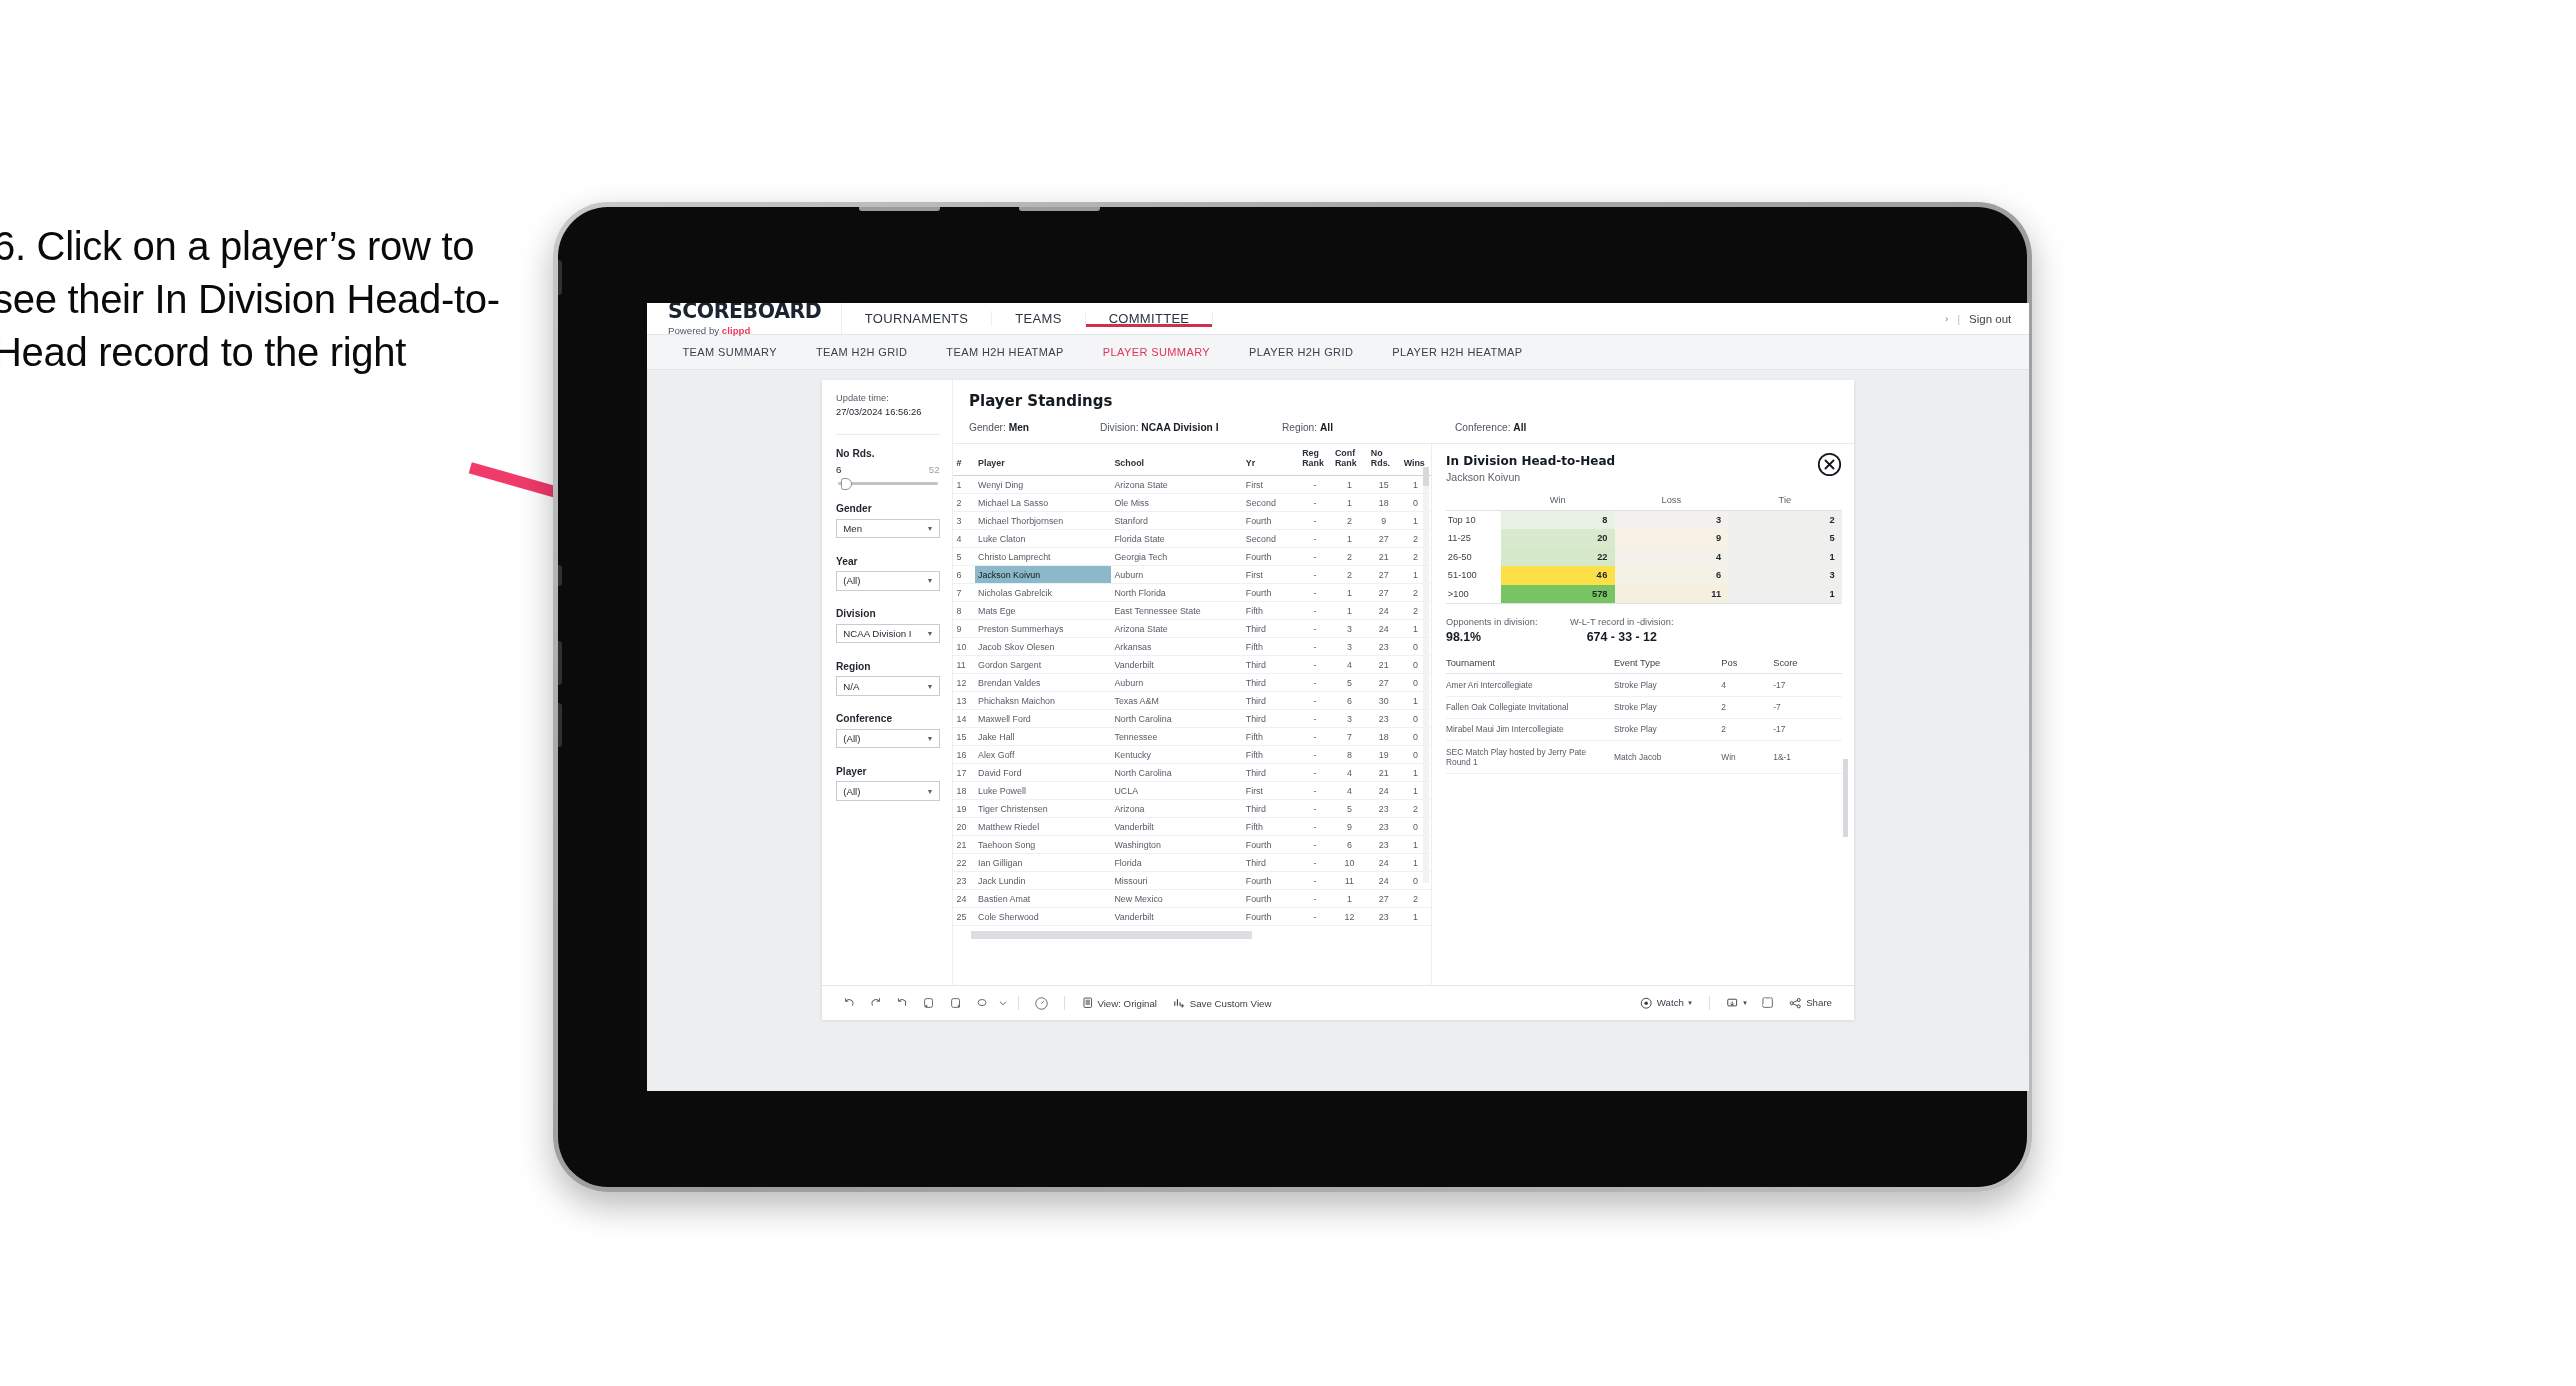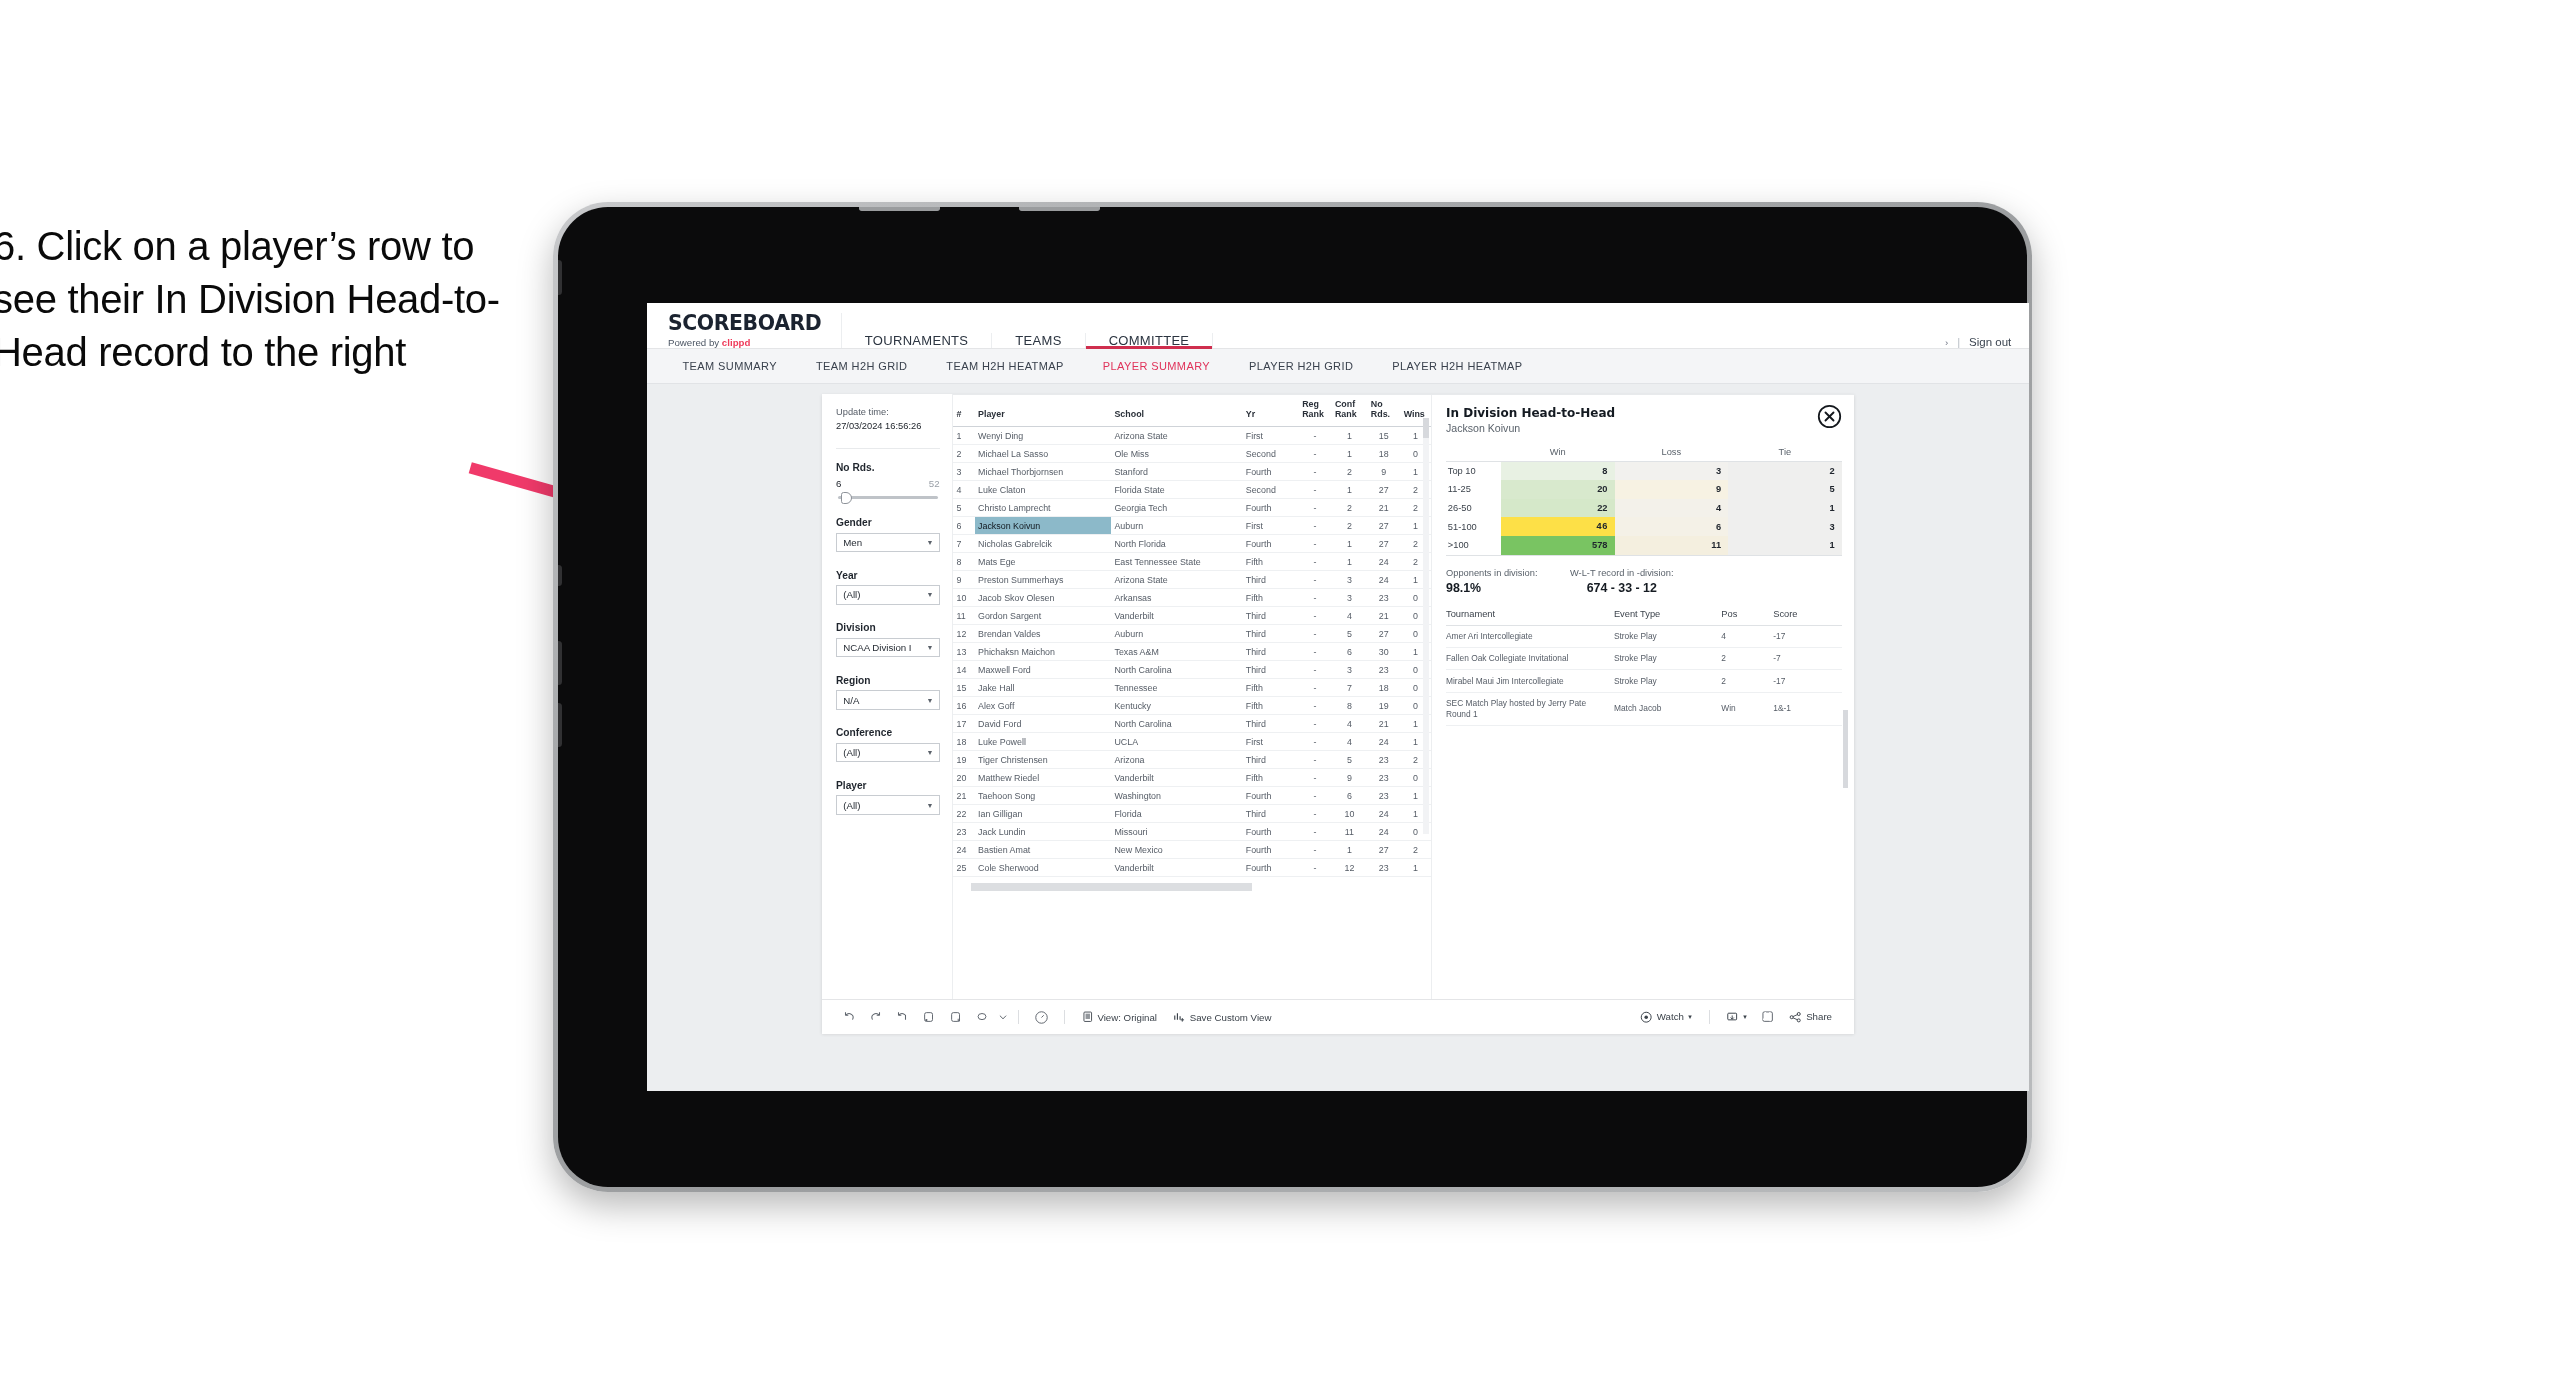--- a/index.html
+++ b/index.html
@@ -55,22 +55,22 @@
   #screen {
     position: absolute;
     left: 647px; top: 303px;
     width: 1382px; height: 788px;
     background: #eceef0;
     overflow: hidden;
   }
 
   
   #topnav {
-    height: 46px; background: #ffffff;
-    display: flex; align-items: flex-end;
+    height: 32px; background: #ffffff;
+    display: flex; align-items: center;
     border-bottom: 0.9px solid #e4e5e7;
     position: relative;
   }
   #brand {
     display:flex; flex-direction: column; justify-content:center;
     padding: 0 19.5px 0 21px; min-width: 168px;
     border-right: 0.9px solid #eceef0;
   }
   #brand-title {
     font-family: "DejaVu Sans", sans-serif;
@@ -344,20 +344,37 @@
             <div class="rail-block">
               <div class="rail-label-top">Player</div>
               <div class="rail-select">
                 <span>(All)</span>
                 <span class="car">▼</span>
               </div>
             </div>
           </div>
 
           <div id="center">
+            <div id="center-head">
+              <div id="ps-title">Player Standings</div>
+              <div id="ps-filters">
+                <div class="psf">
+                  <span>Gender: </span><b>Men</b>
+                </div>
+                <div class="psf">
+                  <span>Division: </span><b>NCAA Division I</b>
+                </div>
+                <div class="psf">
+                  <span>Region: </span><b>All</b>
+                </div>
+                <div class="psf">
+                  <span>Conference: </span><b>All</b>
+                </div>
+              </div>
+            </div>
 
             <div id="split">
 
               <div id="tablewrap">
                 <table class="stand">
                   <thead>
                     <tr>
                       <th class="c-num">#</th>
                       <th class="c-player">Player</th>
                       <th class="c-school">School</th>

